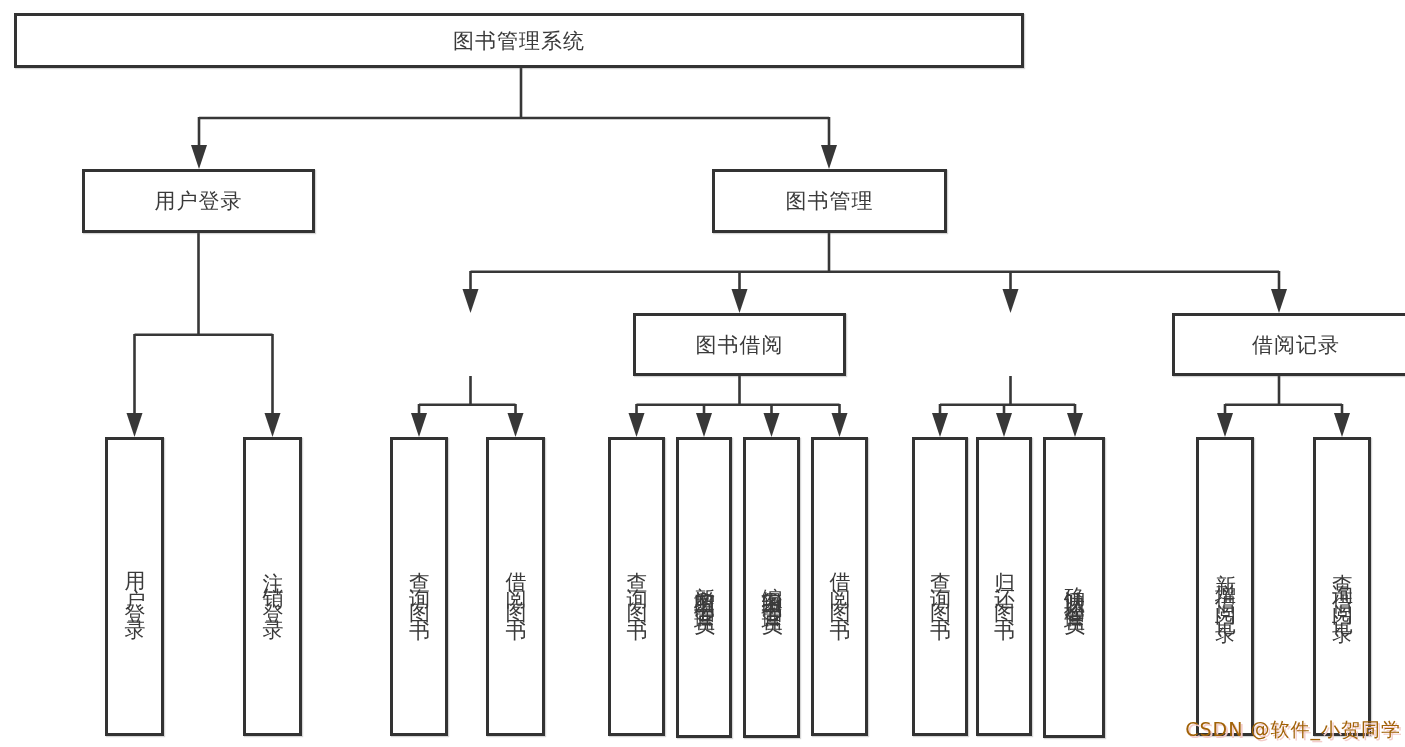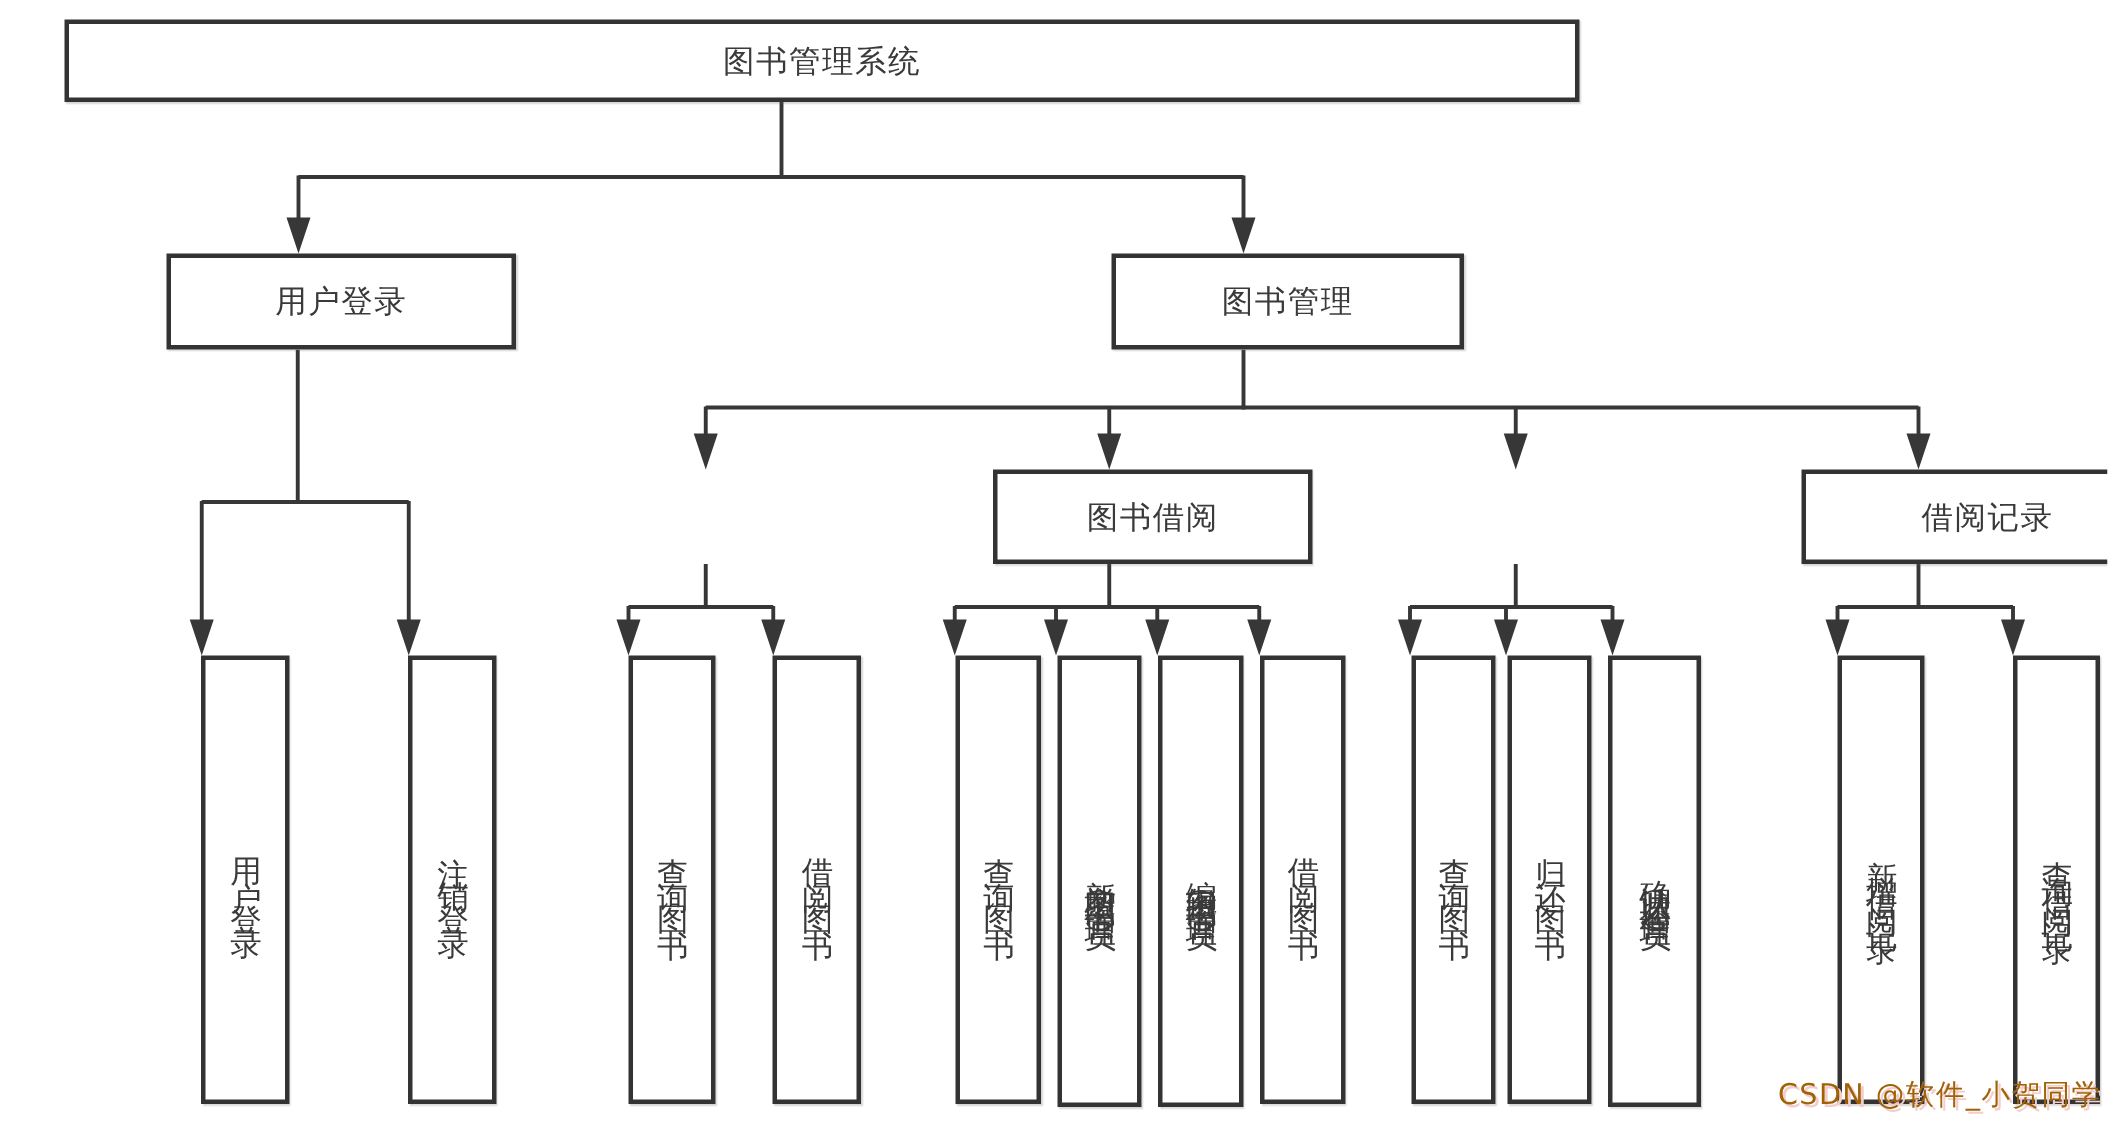--- a/index.html
+++ b/index.html
@@ -8,21 +8,20 @@
     font-family:"DejaVu Sans","Liberation Sans",sans-serif; overflow:hidden;
   }
   svg.connectors { position:absolute; left:0; top:0; z-index:0; }
   svg.connectors path { stroke:#373737; stroke-width:2.6; fill:none; }
   svg.connectors polygon { fill:#373737; }
   .box {
     position:absolute; box-sizing:border-box; background:#ffffff;
     border:3px solid #333333; color:#3a3a3a; z-index:1;
     display:flex; align-items:center; justify-content:center;
     box-shadow:1px 1px 1px rgba(90,90,90,0.25);
-    margin-left:29px;
   }
   .hbox { font-size:21px; letter-spacing:1px; }
   .vbox span { writing-mode:vertical-rl; font-size:21px; line-height:1; }
   .v4 span { letter-spacing:16px; }
   .v6 span { letter-spacing:10px; }
   .v9 span { letter-spacing:4px; }
   .watermark {
     position:absolute; right:4px; bottom:4px; z-index:2;
     font-size:19px; color:#a16207; letter-spacing:1px;
     text-shadow:2px 2px 0 #f3cdca;

